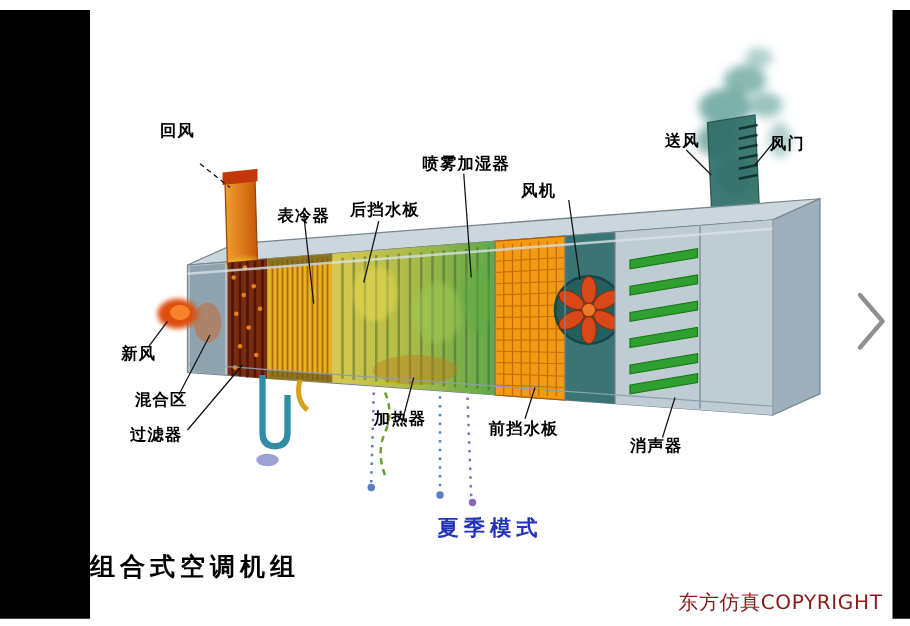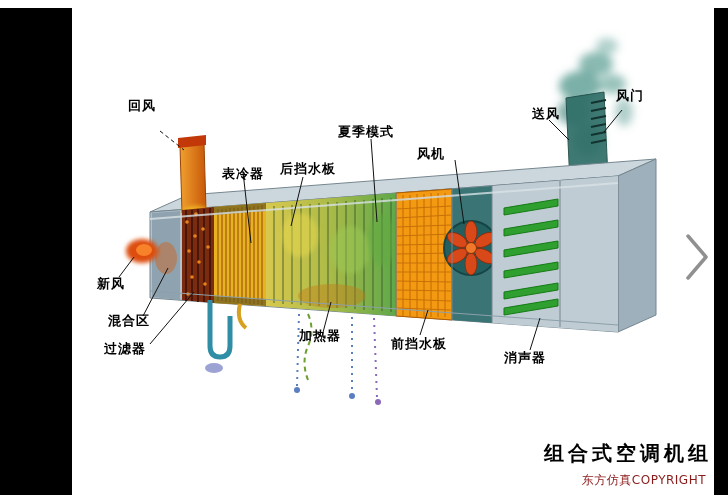--- a/index.html
+++ b/index.html
@@ -14,25 +14,25 @@
   .art { position: absolute; left: 0; top: 0; }
   .lbl {
     position: absolute; font-size: 13px; font-weight: 700; color: #000;
     letter-spacing: 1px; white-space: nowrap; line-height: 1.2;
   }
   .mode-title {
     position: absolute; left: 72px; width: 640px; top: 411px; text-align: center;
     font-size: 17px; font-weight: 700; letter-spacing: 4px; color: #2233bb;
   }
   .main-title {
-    position: absolute; left: 72px; width: 640px; top: 440px; text-align: right;
+    position: absolute; left: 72px; width: 640px; top: 440px; text-align: left;
     font-size: 20px; font-weight: 700; letter-spacing: 4px; color: #000; font-family: Liberation Serif, serif;
   }
   .copyright {
-    position: absolute; right: 22px; top: 472px; font-size: 12px;
+    position: absolute; right: 22px; top: 472px; font-size: 16px;
     color: #8b1a1a; letter-spacing: 0.5px;
   }
   .next-btn {
     position: absolute; left: 681px; top: 230px; width: 32px; height: 54px;
     display: flex; align-items: center; justify-content: center;
     background: transparent; border: none; padding: 0; cursor: pointer;
   }
 </style>
 </head>
 <body>
@@ -261,31 +261,32 @@
       <line x1="150" y1="344" x2="194" y2="292"></line>
       <line x1="321" y1="340" x2="331" y2="302"></line>
       <line x1="420" y1="335" x2="428" y2="310"></line>
       <line x1="530" y1="350" x2="540" y2="318"></line>
     </g>
   </svg>
 
   <div class="lbl" style="left:128px;top:98px">回风</div>
   <div class="lbl" style="left:222px;top:166px">表冷器</div>
   <div class="lbl" style="left:280px;top:161px">后挡水板</div>
-  <div class="lbl" style="left:338px;top:124px">夏季模式</div>
+  <div class="lbl" style="left:338px;top:124px">喷雾加湿器</div>
   <div class="lbl" style="left:417px;top:146px">风机</div>
   <div class="lbl" style="left:532px;top:106px">送风</div>
-  <div class="lbl" style="left:616px;top:88px">风门</div>
+  <div class="lbl" style="left:616px;top:108px">风门</div>
   <div class="lbl" style="left:97px;top:276px">新风</div>
   <div class="lbl" style="left:108px;top:313px">混合区</div>
   <div class="lbl" style="left:104px;top:341px">过滤器</div>
   <div class="lbl" style="left:299px;top:328px">加热器</div>
   <div class="lbl" style="left:391px;top:336px">前挡水板</div>
   <div class="lbl" style="left:504px;top:350px">消声器</div>
 
+  <div class="mode-title">夏季模式</div>
   <div class="main-title">组合式空调机组</div>
   <div class="copyright">东方仿真COPYRIGHT</div>
 
   <button class="next-btn">
     <svg width="26" height="50" viewBox="0 0 26 50">
       <polyline points="4,4 22,25 4,46" fill="none" stroke="#909090" stroke-width="3.5" stroke-linecap="round" stroke-linejoin="round"></polyline>
     </svg>
   </button>
 
 </div>

